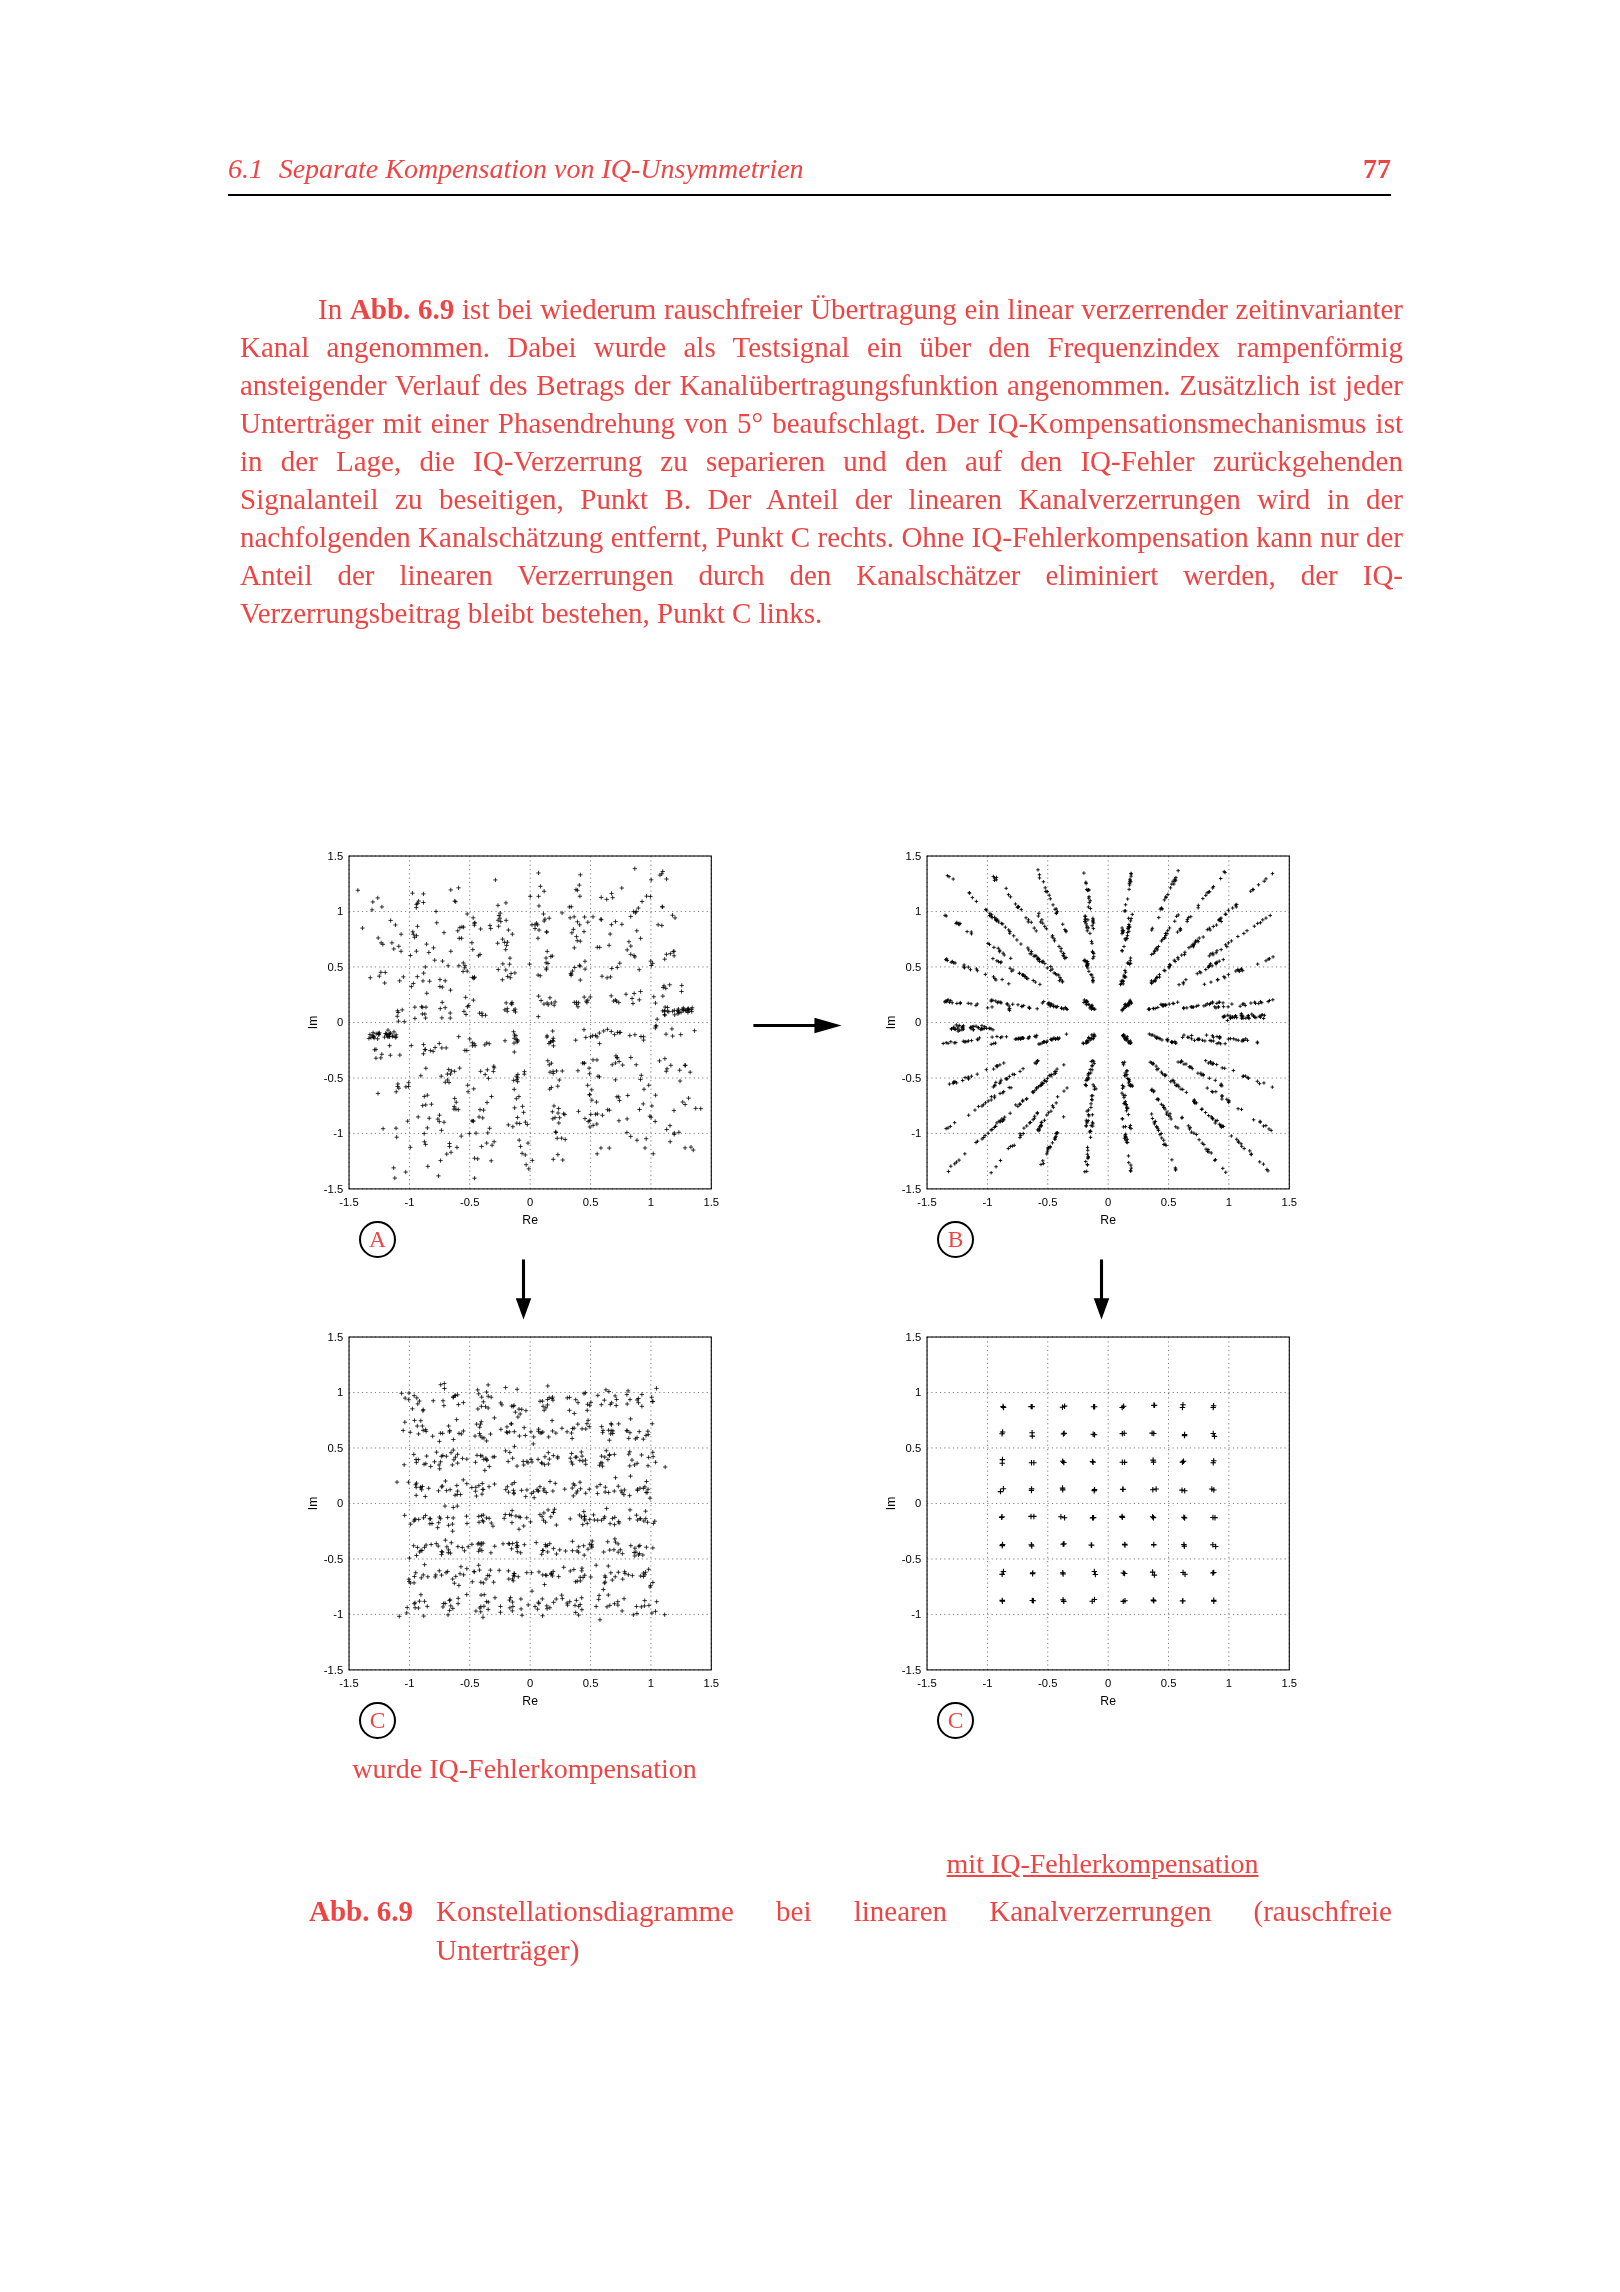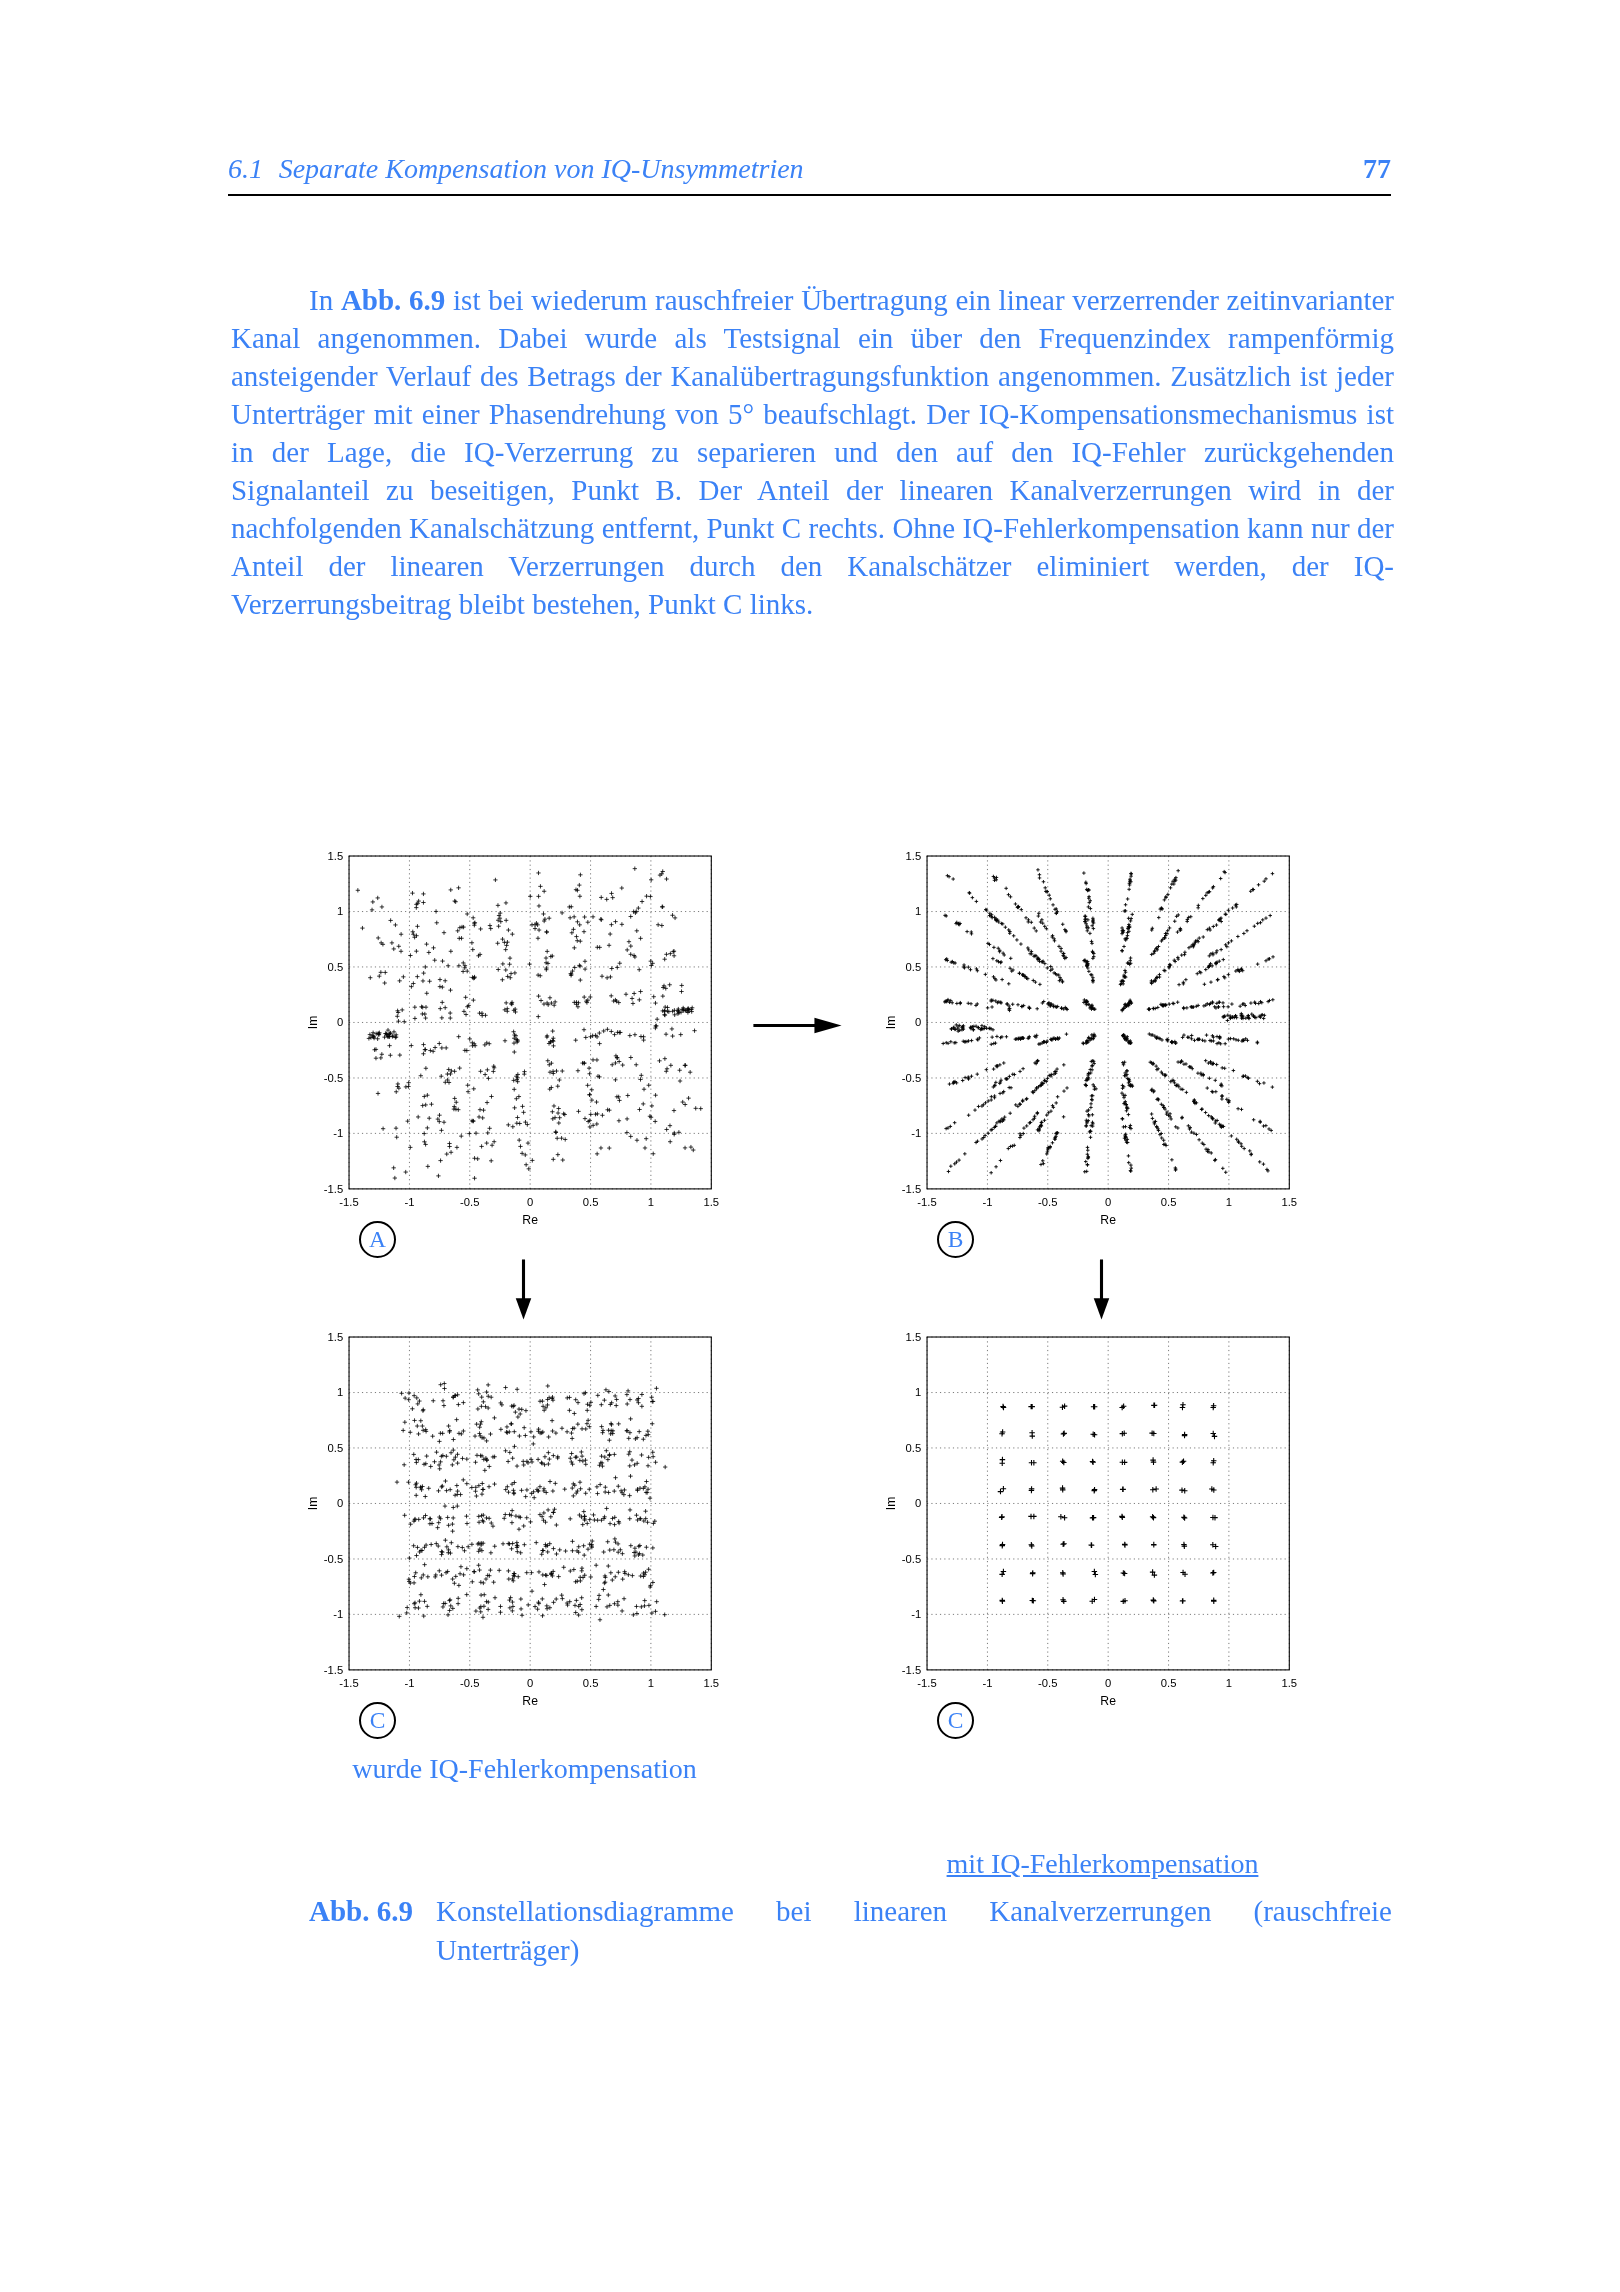--- a/index.html
+++ b/index.html
@@ -1,33 +1,33 @@
 <!DOCTYPE html>
 <html><head>
 <meta charset="utf-8">
 <style>
   html,body{margin:0;padding:0;background:#ffffff;}
   .page{
     position:relative;
     width:1620px;height:2293px;
     background:#ffffff;
     font-family:"Liberation Serif",serif;
-    color:#3b82f6;
+    color:#ef4444;
     overflow:hidden;
   }
   .header{
     position:absolute;left:228px;top:153px;width:1163px;
     display:flex;justify-content:space-between;align-items:baseline;
     border-bottom:2px solid #000;padding-bottom:8.8px;
   }
   .section-ref{font-style:italic;font-size:28px;white-space:nowrap;}
   .section-ref .num{margin-right:15.7px;}
   .page-num{font-weight:bold;font-size:28px;}
   .body-text{
-    position:absolute;left:228px;top:278px;width:1163px;margin:3px;
+    position:absolute;left:228px;top:278px;width:1163px;margin:12px;
     font-size:29px;line-height:38px;text-align:justify;text-indent:78px;
   }
   .plot{position:absolute;width:421px;height:392px;}
   #plotA{left:304px;top:848px;}
   #plotB{left:882px;top:848px;}
   #plotC1{left:304px;top:1329px;}
   #plotC2{left:882px;top:1329px;}
   .badge{
     position:absolute;width:33px;height:33px;border:2.2px solid #000;border-radius:50%;
     display:flex;align-items:center;justify-content:center;

